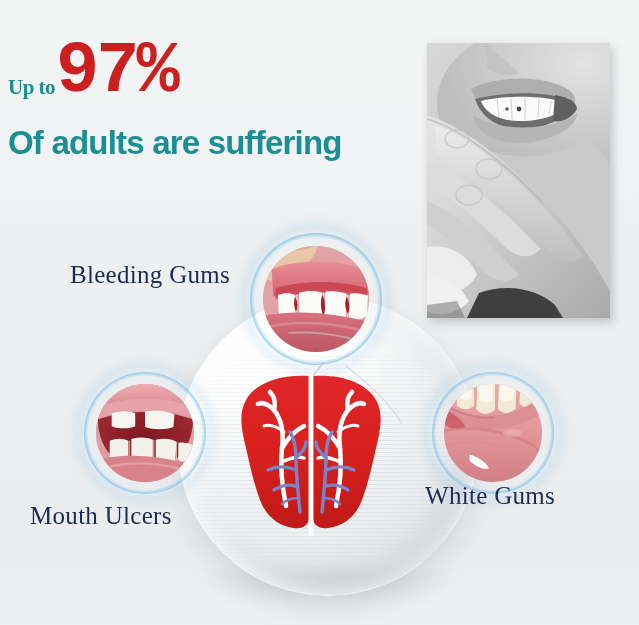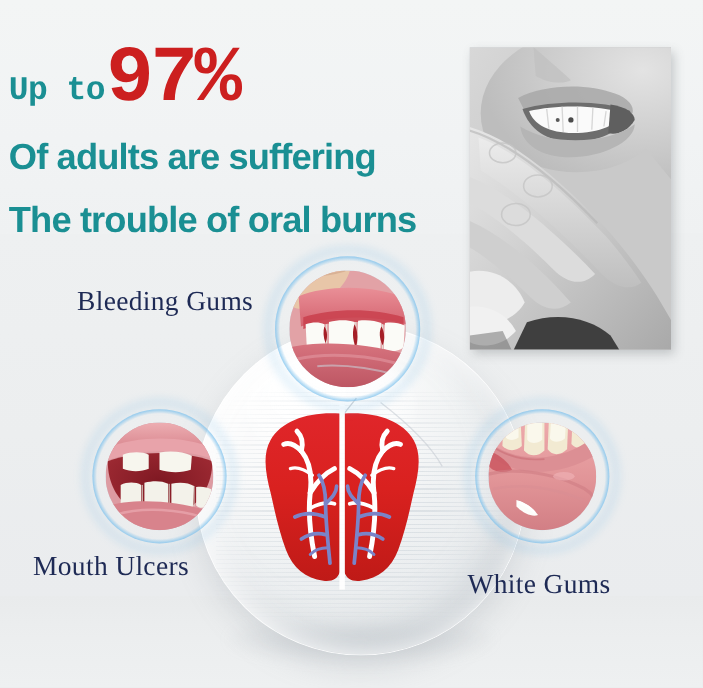--- a/index.html
+++ b/index.html
@@ -16,22 +16,22 @@
   
   .bg-band{position:absolute;left:0;width:100%;pointer-events:none;}
   .band-top{top:0;height:212px;background:linear-gradient(180deg,#f3f5f5 0%,#f1f3f4 60%,#eff1f2 100%);}
   .band-mid{top:212px;height:330px;background:linear-gradient(180deg,#eef0f1 0%,#eceeef 55%,#eaecee 100%);}
   .band-bot{top:542px;height:83px;background:linear-gradient(180deg,#e9ebec 0%,#eceeef 45%,#eef0f1 100%);}
 
   
   .headline{position:absolute;left:8px;top:42px;width:400px;z-index:14;}
   .hl-row1{display:flex;align-items:flex-end;line-height:1;}
   .upto{
-    color:#1a8f93;font-weight:bold;font-size:30px;letter-spacing:-0.5px;
-    font-family:Liberation Mono, monospace;
+    color:#1a8f93;font-weight:bold;font-size:21px;letter-spacing:-0.5px;
+    font-family:Liberation Serif, serif;
     padding-bottom:6px;
   }
   .pct{
     color:#cc1f1f;font-weight:bold;font-size:72px;letter-spacing:-3px;
     font-family:Liberation Mono, monospace;
     line-height:0.86;margin-left:1px;
   }
   .hl-line{
     color:#1a8f93;font-weight:bold;font-size:33px;letter-spacing:-0.8px;
     font-family:"Liberation Sans", sans-serif;
@@ -118,38 +118,37 @@
 
   
   .label{
     position:absolute;z-index:13;
     color:#1e2a55;
     font-family:"Liberation Serif", serif;
     font-size:25px;white-space:nowrap;letter-spacing:.3px;
   }
   #label-bleeding{left:70px;top:261px;}
   #label-ulcers{left:30px;top:502px;}
-  #label-white{left:425px;top:518px;}
+  #label-white{left:425px;top:482px;}
 </style>
 </head>
 <body>
 
 <div id="poster">
 
   <div class="bg-band band-top"></div>
   <div class="bg-band band-mid"></div>
   <div class="bg-band band-bot"></div>
 
   <div class="headline">
     <div class="hl-row1">
       <span class="upto">Up to</span>
       <span class="pct">97%</span>
     </div>
     <div class="hl-line">Of adults are suffering</div>
-    <div class="hl-line">The trouble of oral burns</div>
   </div>
 
   <div class="photo-wrap">
     <svg viewBox="0 0 183 275" preserveAspectRatio="xMidYMid slice">
       <defs>
         <linearGradient id="skinTop" x1="0" y1="0" x2="1" y2="1">
           <stop offset="0%" stop-color="#d8d8d8"></stop>
             <stop offset="45%" stop-color="#c6c6c6"></stop>
             <stop offset="100%" stop-color="#b0b0b0"></stop>
         </linearGradient>

